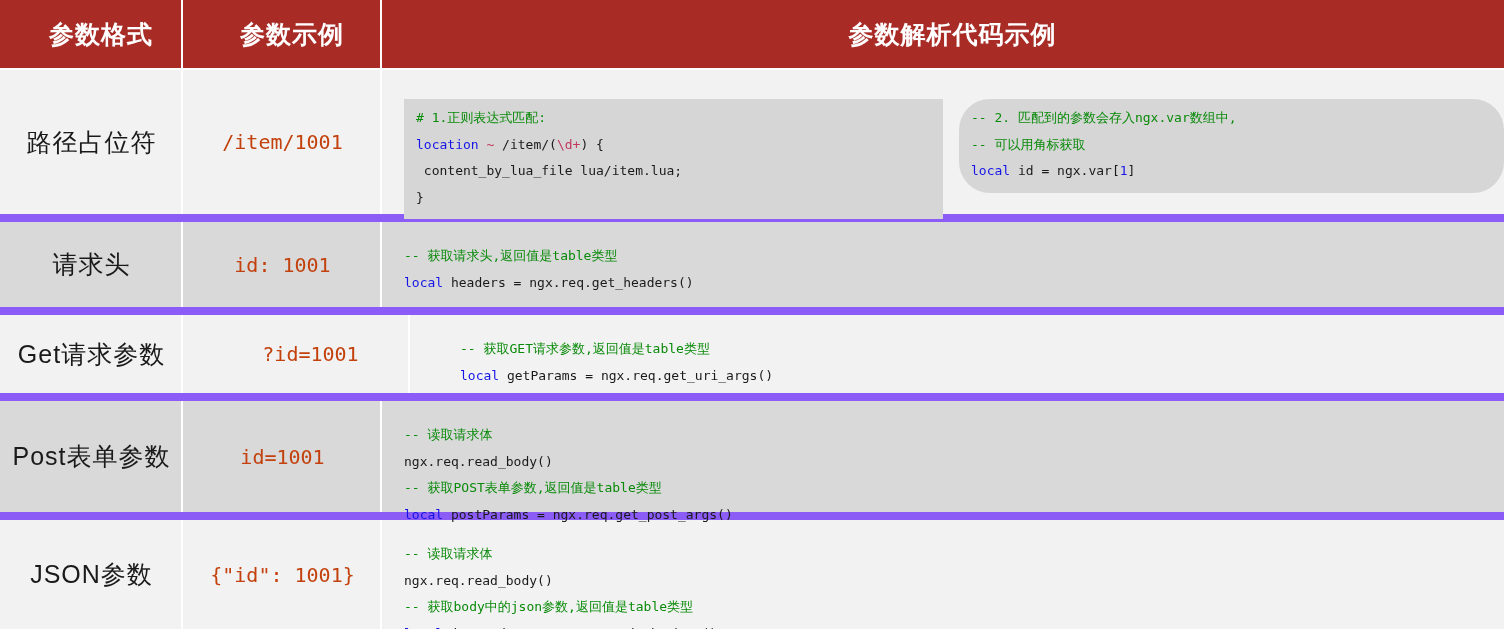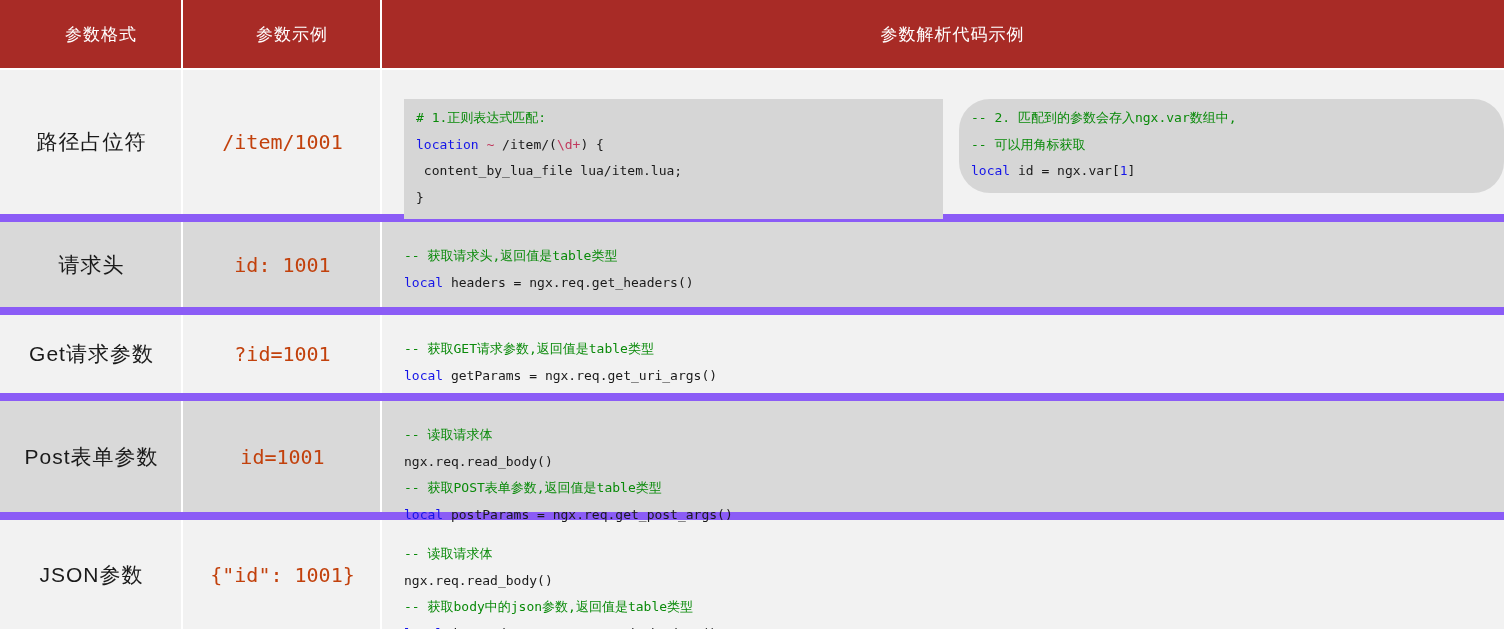--- a/index.html
+++ b/index.html
@@ -25,22 +25,22 @@
     display: flex;
     height: 68px;
     flex: 0 0 68px;
     background: #A82B26;
   }
   .th {
     display: flex;
     align-items: center;
     justify-content: center;
     color: #ffffff;
-    font-weight: normal;
-    font-size: 17px;
+    font-weight: bold;
+    font-size: 25px;
     letter-spacing: 1px;
     box-sizing: border-box;
     position: relative;
     padding-left: 19px;
   }
   .th.c1 { width: 183px; flex: 0 0 183px; }
   .th.c2 { width: 199px; flex: 0 0 199px; }
   .th.c3 { flex: 1 1 auto; }
   .th.c1::after, .th.c2::after {
     content: "";
@@ -56,37 +56,37 @@
     flex-direction: column;
     background: #ffffff;
   }
   .tr {
     display: flex;
     box-sizing: border-box;
     border-top: 8px solid #8b5cf6;
   }
   .tr.r1 { height: 146px; flex: 0 0 146px; border-top: 2px solid #ffffff; }
   .tr.r2 { height: 93px;  flex: 0 0 93px; }
-  .tr.r3 { height: 86px;  flex: 0 0 86px; }
+  .tr.r3 { height: 86px;  flex: 0 0 86px; gap: 28px; }
   .tr.r4 { height: 119px; flex: 0 0 119px; }
   .tr.r5 { height: 117px; flex: 0 0 117px; }
 
   .tr.odd  { background: #F2F2F2; }
   .tr.even { background: #D9D9D9; }
 
   .td {
     box-sizing: border-box;
     position: relative;
     display: flex;
     align-items: center;
   }
   .td.c1 {
     width: 183px; flex: 0 0 183px;
     justify-content: center;
-    font-size: 21px;
+    font-size: 25px;
     color: #1a1a1a;
     letter-spacing: 1px;
   }
   .td.c2 {
     width: 199px; flex: 0 0 199px;
     justify-content: center;
     font-family: "DejaVu Sans Mono", "Liberation Mono", monospace;
     font-size: 20px;
     color: #c2410c;
   }

